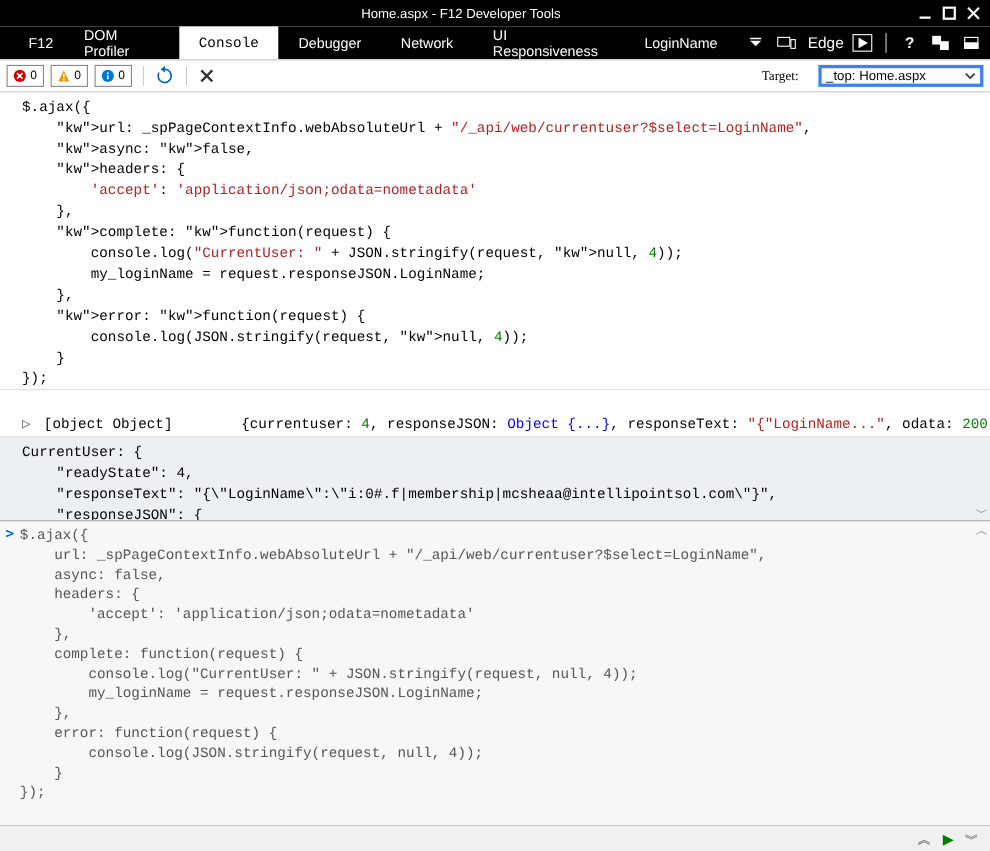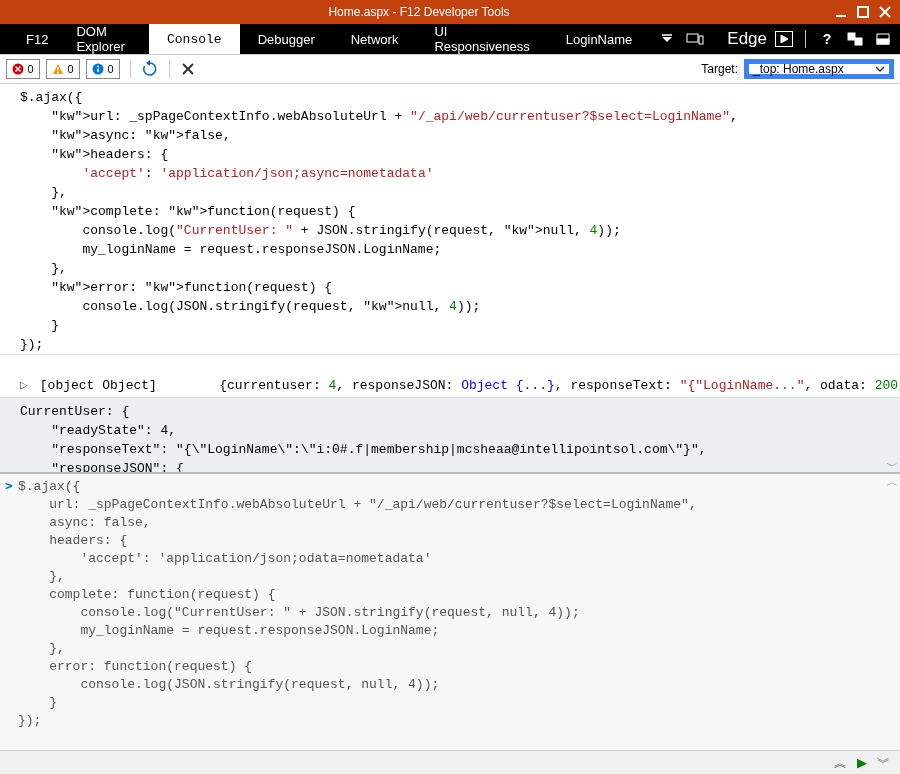--- a/index.html
+++ b/index.html
@@ -7,21 +7,21 @@
   font-family: "Segoe UI", Tahoma, sans-serif;
   font-size: 12px;
   width: 900px;
   height: 774px;
   background: #fff;
   overflow: hidden;
   display: flex;
   flex-direction: column;
 }
 .titlebar {
-  background: #c2410c;
+  background: #000000;
   color: #fff;
   height: 24px;
   display: flex;
   align-items: center;
   padding: 0 4px;
   font-size: 12px;
 }
 .titlebar-title { flex: 1; text-align: center; }
 .titlebar-controls { display: flex; gap: 8px; align-items: center; margin-right: 4px;}
 .titlebar-controls svg { width: 14px; height: 14px; }
@@ -55,21 +55,21 @@
 }
 .menubar-right .ricon {
   width: 22px;
   height: 22px;
   display: flex;
   align-items: center;
   justify-content: center;
   cursor: pointer;
 }
 .menubar-right svg { stroke: #fff; fill: none; }
-.edge-label { color: #fff; font-size: 17px; margin-left: 15px; }
+.edge-label { color: #fff; font-size: 14px; margin-left: 2px; }
 .toolbar {
   height: 30px;
   border-top: 1px solid #ccc;
   border-bottom: 1px solid #ccc;
   display: flex;
   align-items: center;
   padding: 0 6px;
   gap: 6px;
   background: #fff;
 }
@@ -79,23 +79,23 @@
   min-width: 34px;
   display: flex;
   align-items: center;
   justify-content: center;
   gap: 3px;
   font-size: 11px;
   padding: 0 4px;
 }
 .badge svg { width: 12px; height: 12px; }
 .toolbar-spacer { flex: 1; }
-.target-label { font-size: 12px; margin-right: 0; }
+.target-label { font-size: 12px; margin-right: 12px; font-family: Liberation Serif, serif; }
 .target-select {
-  border: 5px solid #3b82f6;
+  border: 3px solid #3b82f6;
   height: 20px;
   width: 150px;
   display: flex;
   align-items: center;
   padding: 0 4px;
   justify-content: space-between;
   font-size: 12px;
   background: #fff;
 }
 .console-output {
@@ -204,21 +204,21 @@
         <svg viewBox="0 0 14 14">
           <line x1="2" y1="2" x2="12" y2="12" stroke="#fff" stroke-width="2"></line>
           <line x1="12" y1="2" x2="2" y2="12" stroke="#fff" stroke-width="2"></line>
         </svg>
       </span>
   </div>
 </div>
 
 <div class="menubar">
   <div class="menubar-item f12">F12</div>
-  <div class="menubar-item">DOM Explorer</div>
+  <div class="menubar-item">DOM Profiler</div>
   <div class="menubar-item active">Console</div>
   <div class="menubar-item">Debugger</div>
   <div class="menubar-item">Network</div>
   <div class="menubar-item">UI Responsiveness</div>
   <div class="menubar-item">LoginName</div>
   <div class="menubar-item" style="padding:0 10px;">
     <svg width="14" height="14" viewBox="0 0 14 14">
         <polygon points="2,5 12,5 7,10" fill="#fff"></polygon>
         <line x1="2" y1="3" x2="12" y2="3" stroke="#fff" stroke-width="1.5"></line>
       </svg>
@@ -303,21 +303,21 @@
         <polyline points="1,3 5,7 9,3" stroke="#333" fill="none" stroke-width="1.5"></polyline>
       </svg>
   </div>
 </div>
 
 <div class="console-output">
   <div class="code-block" id="ajax-code">$.ajax({
     <span class="&lt;span">"kw"</span>&gt;url: _spPageContextInfo.webAbsoluteUrl + <span class="str">"/_api/web/currentuser?$select=LoginName"</span>,
     <span class="&lt;span">"kw"</span>&gt;async: <span class="&lt;span">"kw"</span>&gt;false,
     <span class="&lt;span">"kw"</span>&gt;headers: {
-        <span class="str">'accept'</span>: <span class="str">'application/json;async=nometadata'</span>
+        <span class="str">'accept'</span>: <span class="str">'application/json;odata=nometadata'</span>
     },
     <span class="&lt;span">"kw"</span>&gt;complete: <span class="&lt;span">"kw"</span>&gt;function(request) {
         console.log(<span class="str">"CurrentUser: "</span> + JSON.stringify(request, <span class="&lt;span">"kw"</span>&gt;null, <span class="num">4</span>));
         my_loginName = request.responseJSON.LoginName;
     },
     <span class="&lt;span">"kw"</span>&gt;error: <span class="&lt;span">"kw"</span>&gt;function(request) {
         console.log(JSON.stringify(request, <span class="&lt;span">"kw"</span>&gt;null, <span class="num">4</span>));
     }
 });</div>
   <div class="obj-row">

